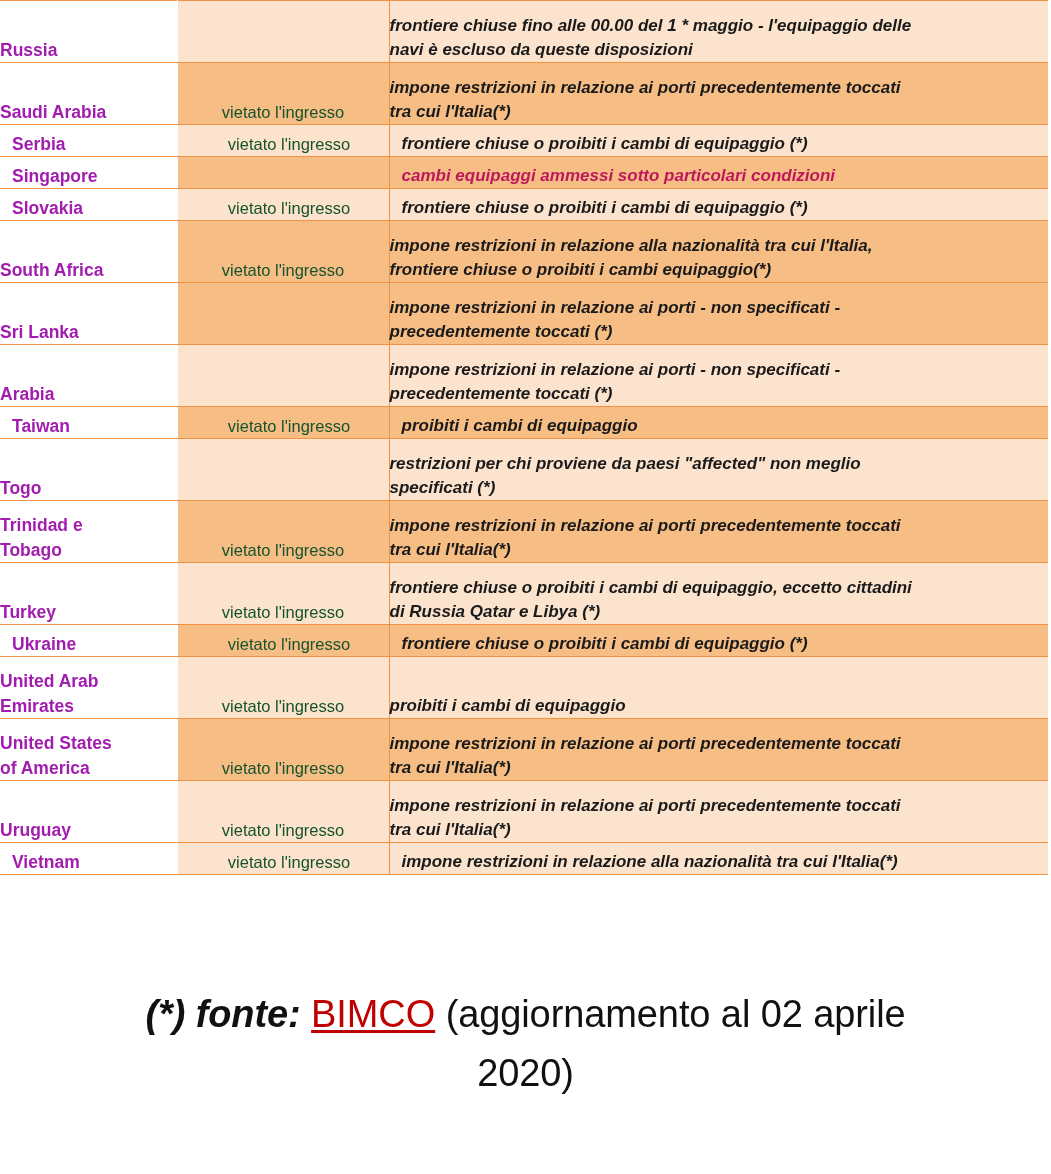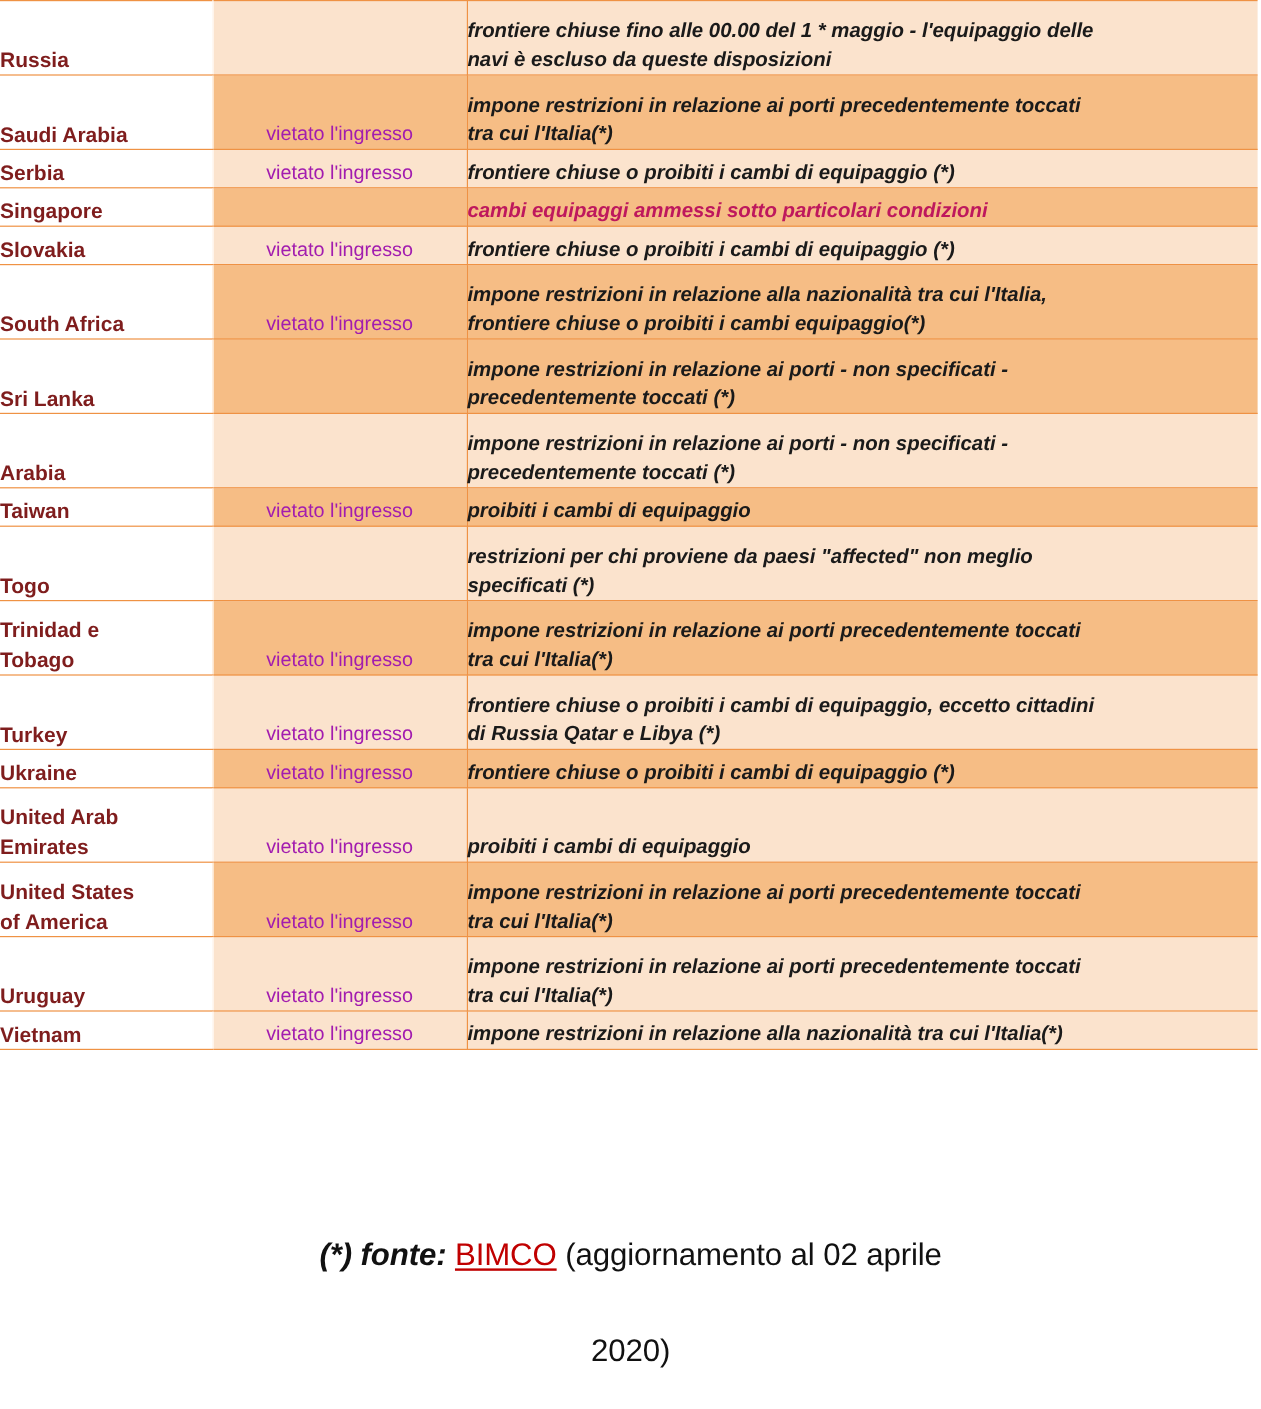--- a/index.html
+++ b/index.html
@@ -36,35 +36,35 @@
   table.restrictions td {
     padding: 0;
     vertical-align: bottom;
     border-top: 1px solid #ef9244;
     border-bottom: 1px solid #ef9244;
   }
 
   
   td.country {
     background: #ffffff;
-    color: #7f1d1d;
+    color: #a21caf;
     font-weight: bold;
     font-size: 17.5px;
     line-height: 1.40;
     padding: 0 4px 3px 8px;
     border-top: 1px solid #f6c79a;
     border-bottom: 1px solid #f6c79a;
     border-right: 1px solid #ffffff;
   }
   td.country .cname { display: block; }
 
   
   td.entry {
     font-size: 16.5px;
-    color: #a21caf;
+    color: #14532d;
     text-align: center;
     padding: 0 6px 4px 6px;
     border-left: 1px solid #ef9244;
     border-right: 1px solid #ef9244;
     line-height: 1.40;
   }
 
   
   td.note {
     font-size: 17px;
@@ -81,37 +81,36 @@
   
   tr.band-light td.entry,
   tr.band-light td.note { background: #fbe3cd; margin-left: 28px; }
   tr.band-dark td.entry,
   tr.band-dark td.note  { background: #f6bd85; }
 
   
   td.note.red .ln { color: #be185d; }
 
   
-  tr.h1 td { height: 31px; }
+  tr.h1 td { height: 31px; padding-left: 12px; }
   tr.h2 td { height: 61px; }
 
   
   .footer {
     position: absolute;
     left: 0;
     top: 985px;
     width: 1051px;
     text-align: center;
     color: #111111;
   }
   .footer .fline {
-    font-size: 26px;
+    font-size: 38px;
     line-height: 1.55;
     letter-spacing: -0.1px;
-    margin-top: 40px;
   }
   .footer .src-label {
     font-style: italic;
     font-weight: bold;
   }
   .footer .src-link {
     color: #c00000;
     text-decoration: underline;
     text-underline-offset: 3px;
   }

